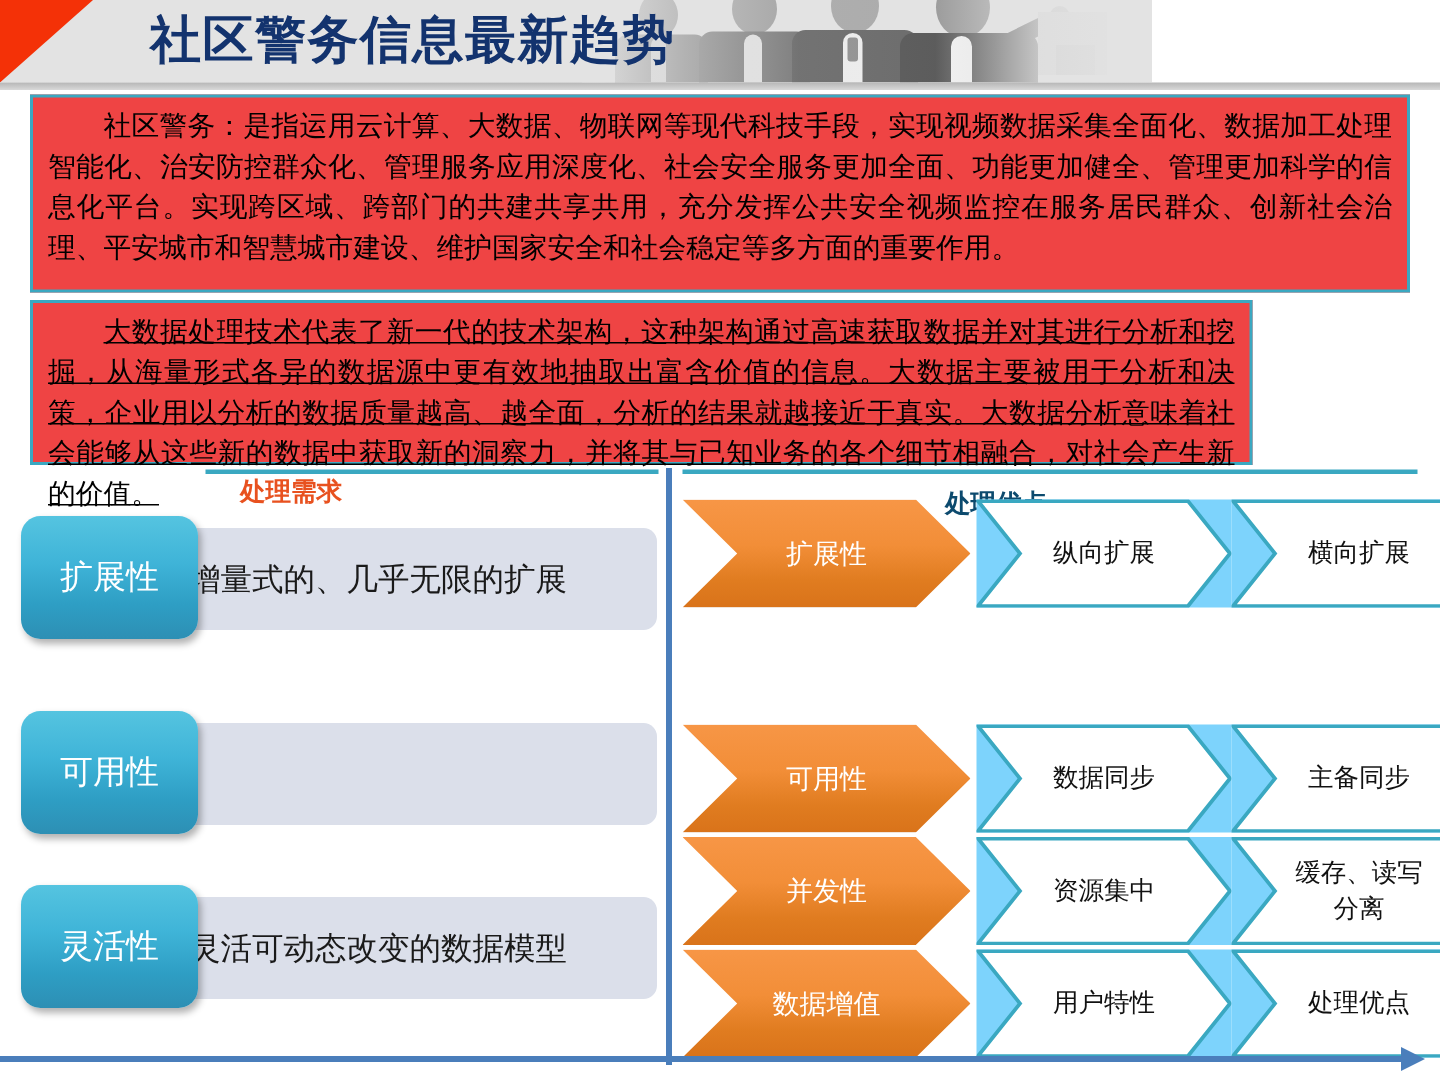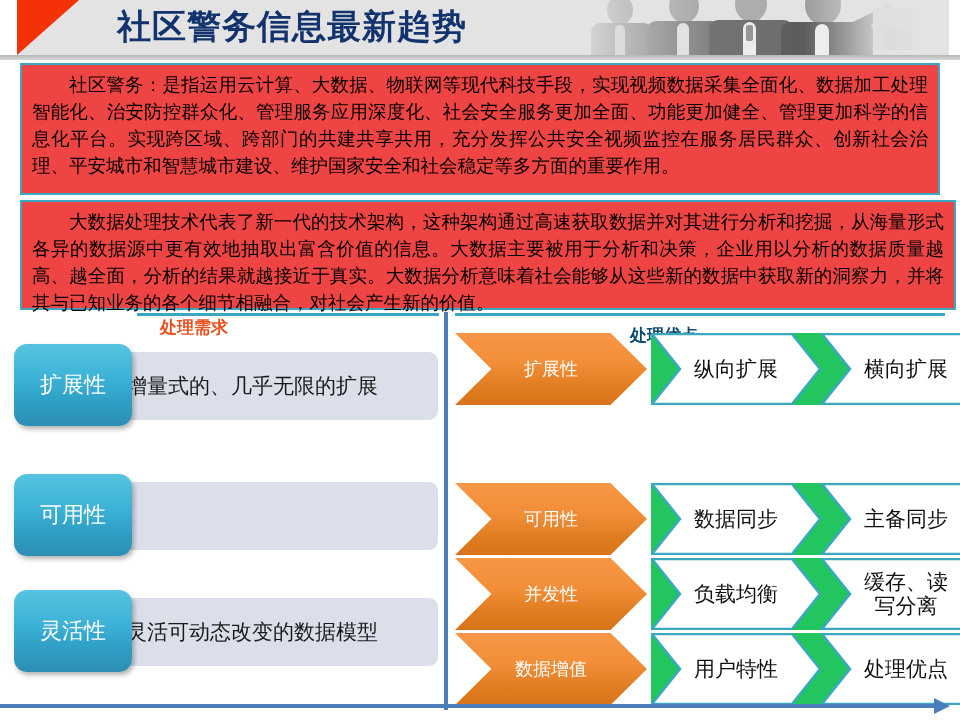--- a/index.html
+++ b/index.html
@@ -6,24 +6,23 @@
   body{
     width:960px;height:720px;
     font-family:"DejaVu Sans","Liberation Sans",sans-serif;
     background:#ffffff;
     overflow:hidden;
     position:relative;
   }
 
   
   #header{
-    position:absolute;left:0;top:0;width:932px;height:55px;
+    position:absolute;left:0;top:0;width:768px;height:55px;
     background:#e3e3e3;
     overflow:hidden;
-    margin-left:17px;
   }
   #header-photo{
     position:absolute;right:0;top:0;width:380px;height:55px;
     overflow:hidden;
   }
   
   #header-photo .ph{
     position:absolute;top:0;height:55px;
     filter:grayscale(1);
   }
@@ -59,21 +58,21 @@
     border:2px solid #3aa8c1;
     background:#ef4444;
     box-sizing:border-box;
     color:#000000;
     font-size:18.5px;
     line-height:27px;
     letter-spacing:0px;
     padding:6px 10px 4px 10px;
   }
   #textbox-1{left:20px;top:63px;width:920px;height:132px;}
-  #textbox-2{left:20px;top:200px;width:936px;height:110px;}
+  #textbox-2{left:20px;top:200px;width:815px;height:110px;text-decoration:underline;}
   .tb-p{margin:0;text-indent:2em;text-align:justify;text-justify:inter-ideograph;}
 
   
   #vert-divider{
     position:absolute;left:444px;top:312px;width:4px;height:398px;
     background:#4a7ebb;
   }
   #hline-left{
     position:absolute;left:137px;top:313px;width:302px;height:3px;
     background:#3aa8c1;
@@ -133,22 +132,22 @@
     text-align:center;box-sizing:border-box;
   }
   .chev-orange{
     left:0;width:192px;
     color:#ffffff;font-size:18px;
     background:linear-gradient(to bottom,#f79646 0%,#f28e38 42%,#e07c20 75%,#d9731a 100%);
     clip-path:polygon(0 0, 81% 0, 100% 50%, 81% 100%, 0 100%, 19% 50%);
     filter:drop-shadow(2px 3px 3px rgba(0,0,0,0.30));
   }
   .chev-outline{
-    width:170px;color:#111111;font-size:21px;line-height:24px;
-    background:#22c55e;
+    width:170px;color:#111111;font-size:17px;line-height:24px;
+    background:#7dd3fc;
   }
   .chev-o1{left:196px;}
   .chev-o2{left:366px;}
   .chev-border{
     position:absolute;left:0;top:0;width:100%;height:100%;
     pointer-events:none;
   }
   .chev-label{position:relative;z-index:2;padding:0 4px;}
 
   .chev-r1{top:0;}
@@ -273,21 +272,21 @@
   </div>
 
   <div class="chev-row chev-r4">
     <div class="chev chev-orange">
       <span class="chev-label">并发性</span>
     </div>
     <div class="chev chev-outline chev-o1">
       <svg class="chev-border" viewBox="0 0 170 72" preserveAspectRatio="none">
           <polygon points="1,1 141,1 169,36 141,71 1,71 29,36" fill="#ffffff" stroke="#3aa8c1" stroke-width="2.5"></polygon>
         </svg>
-      <span class="chev-label">负载均衡</span>
+      <span class="chev-label">资源集中</span>
     </div>
     <div class="chev chev-outline chev-o2">
       <svg class="chev-border" viewBox="0 0 170 72" preserveAspectRatio="none">
           <polygon points="1,1 141,1 169,36 141,71 1,71 29,36" fill="#ffffff" stroke="#3aa8c1" stroke-width="2.5"></polygon>
         </svg>
       <span class="chev-label" style="max-width:96px;">缓存、读写分离</span>
     </div>
   </div>
 
   <div class="chev-row chev-r5">

